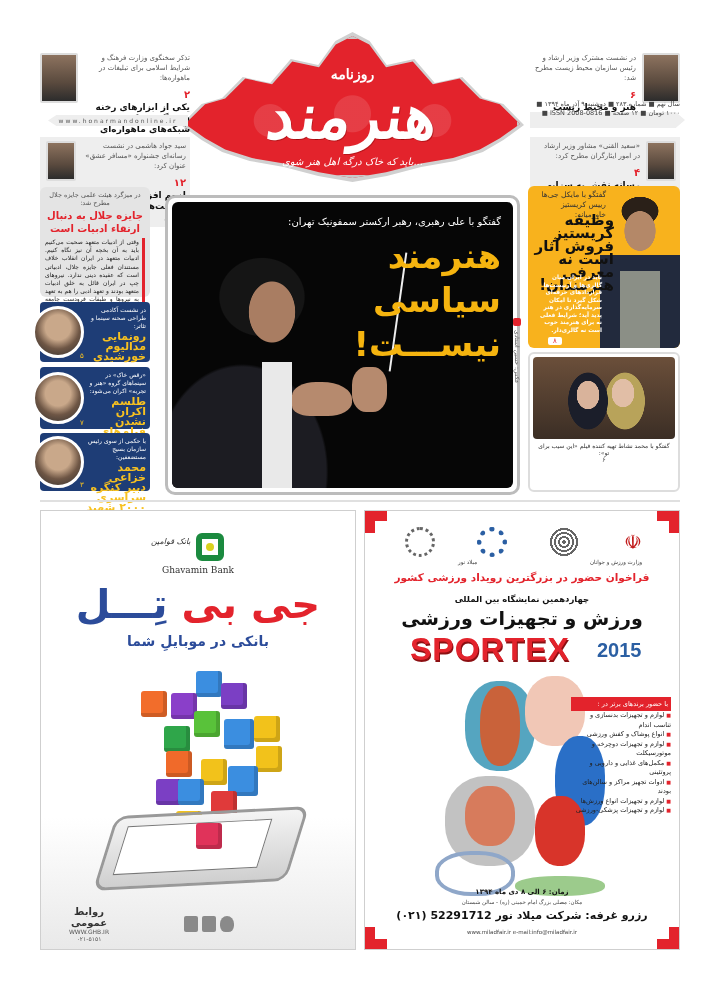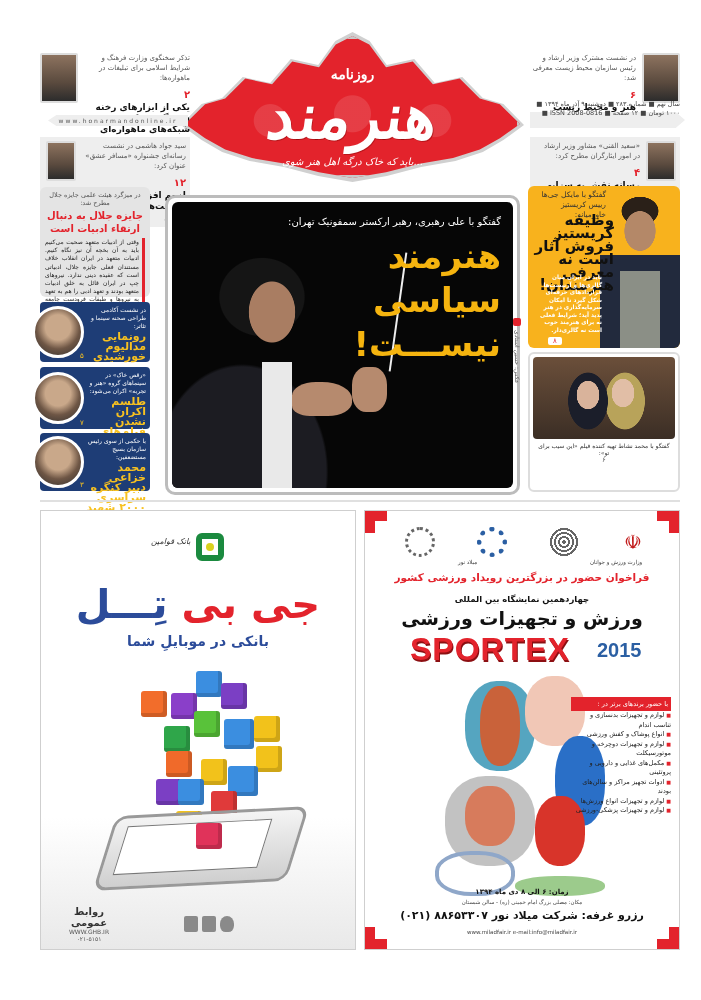--- a/index.html
+++ b/index.html
@@ -222,21 +222,21 @@
   <div class="mast-shadow"></div>
   <div class="mast-bg"></div>
   <div class="mast-pre">روزنامه</div>
   <div class="mast-title">هنرمند</div>
   <div class="mast-slogan">...باید که خاک درگه اهل هنر شوی</div>
 </div>
 
 <div class="abs teaser" style="left:530px; top:53px; width:150px; direction:rtl;">
   <div class="photo"></div>
   <div>
-    <div class="txt">در نشست مشترک وزیر ارشاد و رئیس سازمان محیط زیست معرفی شد:</div>
+    <div class="txt">در نشست مشترک وزیر ارشاد و رئیس سازمان محیط زیست مطرح شد:</div>
     <span class="num">۶</span>
     <div class="head">هنر و محیط زیست محصور شدنی نیست</div>
   </div>
 </div>
 <div class="abs arrow-strip"></div>
 <div class="abs info-strip" style="left:532px; top:100px; width:148px;">
   <div>سال نهم ■ شماره ۲۸۳ ■ دوشنبه ۹ آذر ماه ۱۳۹۴ ■</div>
   <div>۱۰۰۰ تومان ■ ۱۲ صفحه ■ ISSN 2008-0816 ■</div>
 </div>
 
@@ -334,20 +334,21 @@
   <div class="photo"></div>
   <div class="kicker">گفتگو با محمد نشاط تهیه کننده فیلم «این سیب برای تو»:</div>
   <div class="pg">۶</div>
 </div>
 
 <div class="abs divider"></div>
 
 <div class="abs ad-bank">
   <div class="bank-logo"></div>
   <div class="bank-fa">بانک قوامین</div>
+  <div class="bank-en">Ghavamin Bank</div>
   <div class="bank-brand">
     <span class="red">جی بی</span>
     <span class="blue">تِـــل</span>
   </div>
   <div class="bank-tag">بانکی در موبایلِ شما</div>
   <div class="cubes">
     <div class="cube" style="left:60px; top:0; background:#3b8ee0;"></div>
     <div class="cube" style="left:85px; top:12px; background:#7b3fc4;"></div>
     <div class="cube" style="left:5px; top:20px; background:#f26d2b;"></div>
     <div class="cube" style="left:35px; top:22px; background:#8a3fc9;"></div>
@@ -420,15 +421,15 @@
     <li>انواع پوشاک و کفش ورزشی</li>
     <li>لوازم و تجهیزات دوچرخه و موتورسیکلت</li>
     <li>مکمل‌های غذایی و دارویی و پروتئینی</li>
     <li>ادوات تجهیز مراکز و سالن‌های بودند</li>
     <li>لوازم و تجهیزات انواع ورزش‌ها</li>
     <li>لوازم و تجهیزات پزشکی-ورزشی</li>
   </ul>
 
   <div class="sp-date">زمان: ۶ الی ۸ دی ماه ۱۳۹۴</div>
   <div class="sp-venue">مکان: مصلی بزرگ امام خمینی (ره) - سالن شبستان</div>
-  <div class="sp-book">رزرو غرفه: شرکت میلاد نور ۸۸۶۵۳۳۰۷ (۰۲۱)</div>
+  <div class="sp-book">رزرو غرفه: شرکت میلاد نور 52291712 (۰۲۱)</div>
   <div class="sp-web">www.miladfair.ir   e-mail:info@miladfair.ir</div>
 </div>
 
 </body></html>

